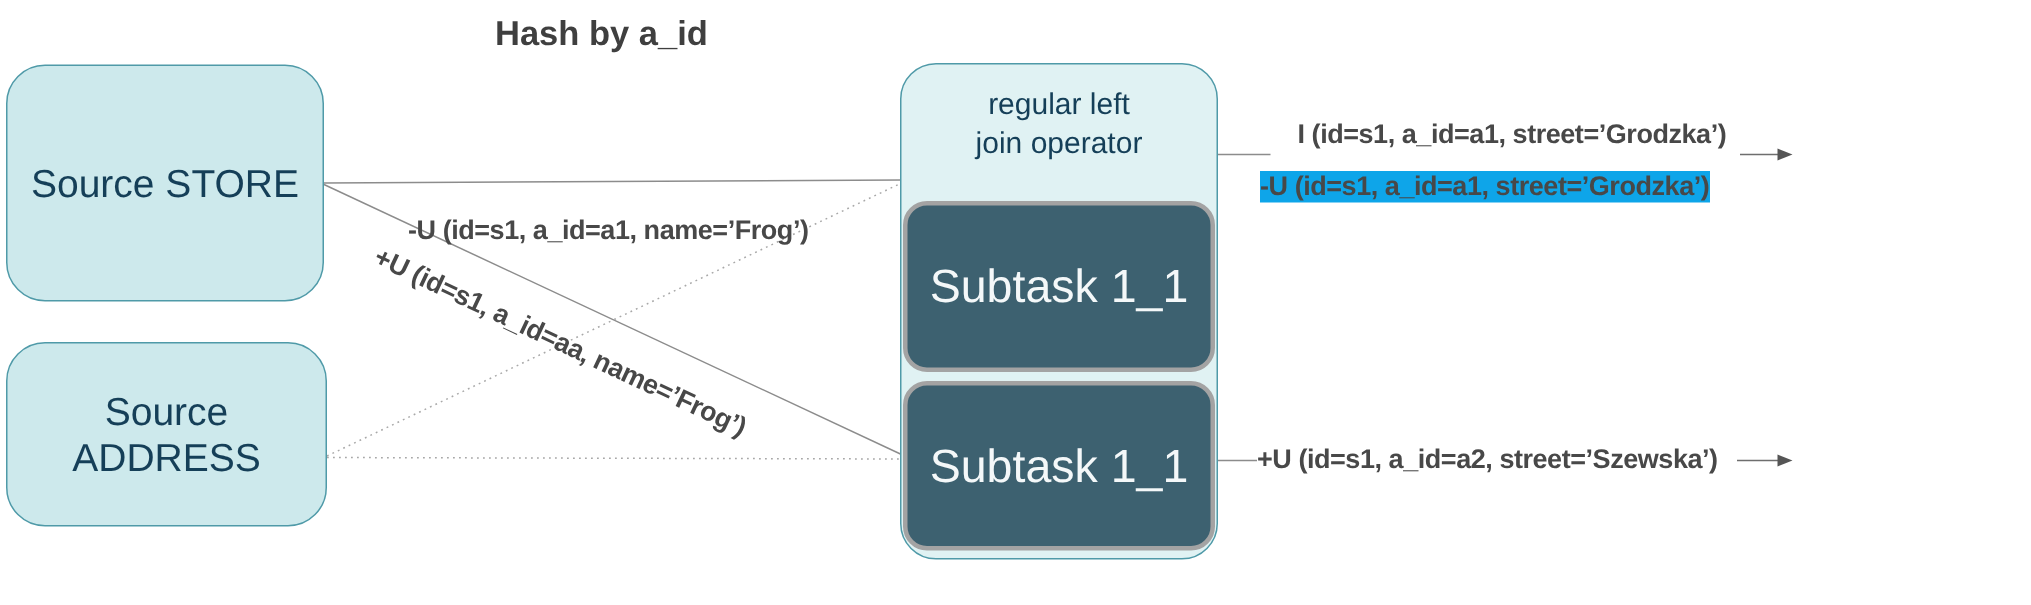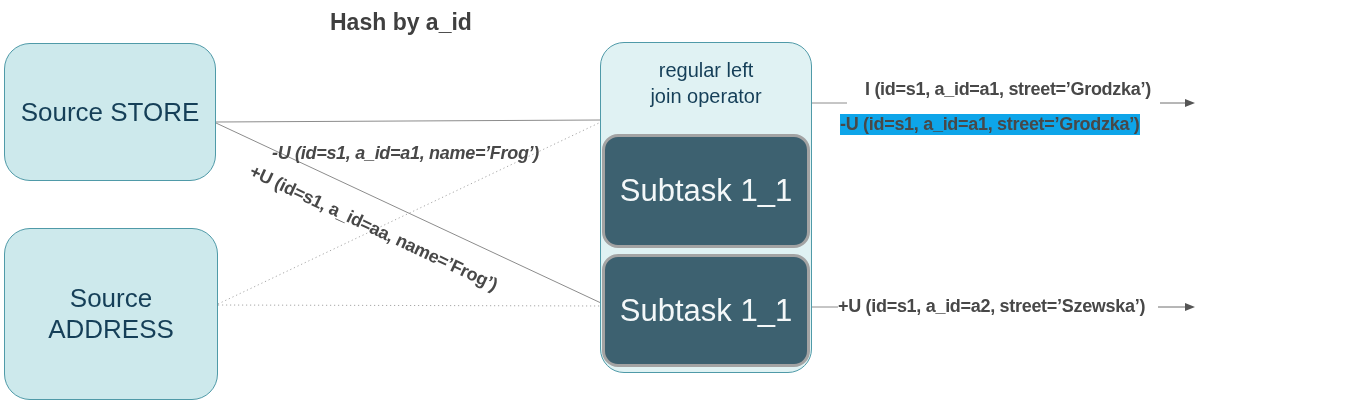--- a/index.html
+++ b/index.html
@@ -27,22 +27,22 @@
     text-align: center;
     z-index: 2;
   }
   .light-box {
     background: #cde9ec;
     border: 1.5px solid #4f9aa8;
     border-radius: 26px;
     color: #153f58;
     font-size: 26px;
   }
-  .source-store    { left: 4px;    top: 43px;  width: 212px; height: 138px; justify-content: center; }
-  .source-address  { left: 4px;    top: 228px; width: 214px; height: 172px; }
+  .source-store    { left: 4px;    top: 43px;  width: 212px; height: 158px; justify-content: center; }
+  .source-address  { left: 4px;    top: 228px; width: 214px; height: 123px; }
   .sink            { left: 1196px; top: 43px;  width: 137px; height: 328px; background: #e0f2f3; }
   .join-container {
     position: absolute;
     left: 600px; top: 42px;
     width: 212px; height: 331px;
     box-sizing: border-box;
     background: #e0f2f3;
     border: 1.5px solid #4f9aa8;
     border-radius: 24px;
     z-index: 2;
@@ -82,21 +82,21 @@
   .edge-label {
     position: absolute;
     font-size: 18px;
     font-weight: 700;
     color: #484848;
     letter-spacing: -0.3px;
     white-space: nowrap;
     z-index: 3;
   }
   .el-store-insert   { left: 283px; top: 88px;  }
-  .el-store-ubefore  { left: 272px; top: 143px; font-style: italic; }
+  .el-store-ubefore  { left: 272px; top: 143px; }
   .el-store-uafter   {
     left: 255px; top: 161px;
     transform: rotate(25.2deg);
     transform-origin: 0 0;
   }
   .el-out-insert  { left: 848px; top: 79px;  background: #ffffff; margin-left: 17px; }
   .el-out-ubefore { left: 840px; top: 114px; background: #0ea5e9; }
   .el-out-uafter  { left: 838px; top: 296px; background: #ffffff; }
 </style>
 </head>

